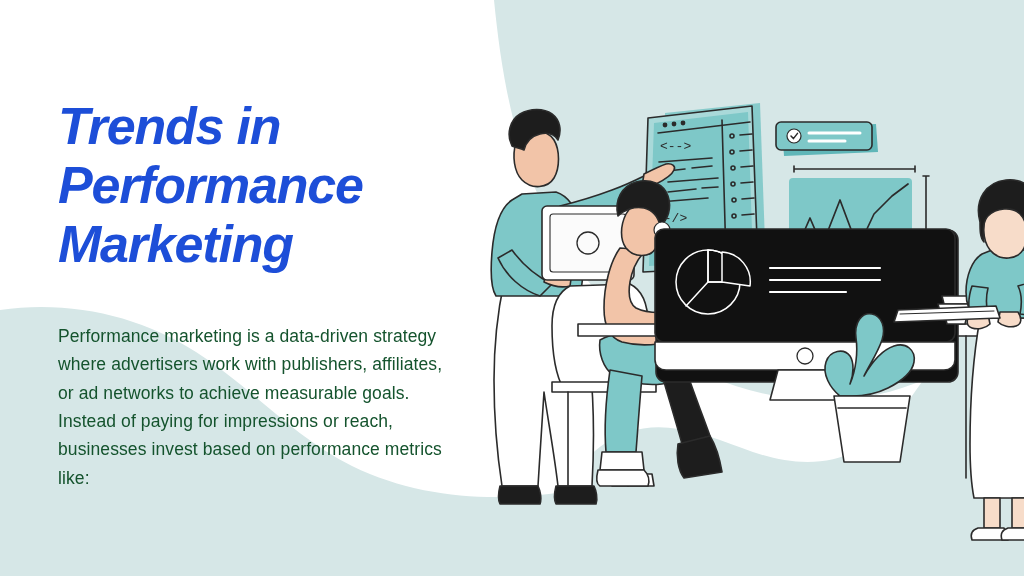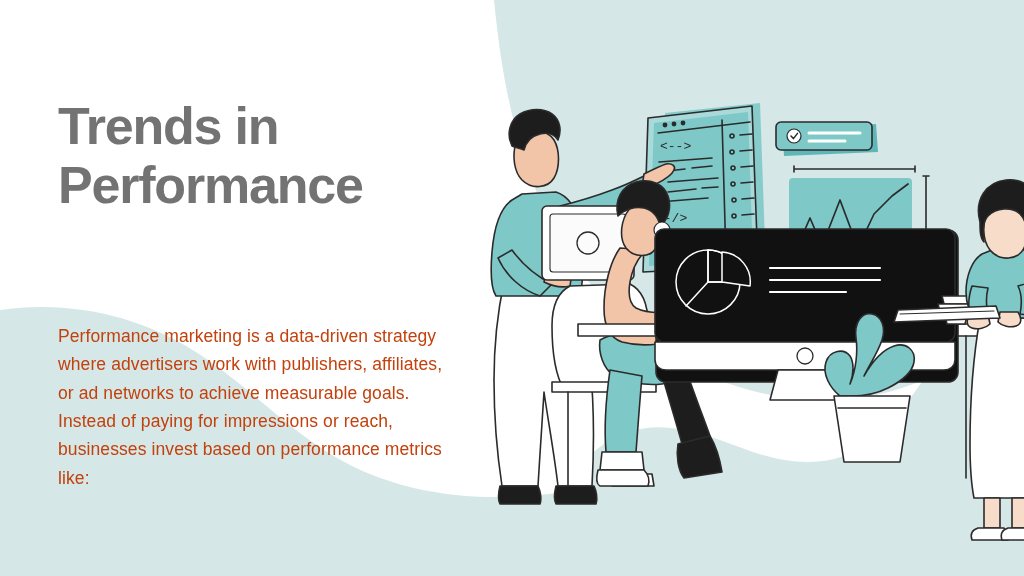--- a/index.html
+++ b/index.html
@@ -16,26 +16,27 @@
 
   
   .left-col {
     position:absolute; left:0; top:0; width:470px; height:576px;
     z-index:3;
   }
   .headline {
     position:absolute; left:58px; top:97px; width:400px;
     font-size:52px; font-weight:700; line-height:1.13;
     letter-spacing:-1.2px;
-    color:#737373;
+    color:#1d4ed8;
+    font-style:italic;
   }
   .headline span { display:block; }
   .body-copy {
     position:absolute; left:58px; top:322px; width:400px;
-    font-size:17.5px; line-height:1.62; color:#c2410c; font-weight:400;
+    font-size:17.5px; line-height:1.62; color:#14532d; font-weight:400;
     letter-spacing:0.1px;
   }
   .cta-btn {
     position:absolute; left:84px; top:538px;
     width:148px; height:38px;
     background:#7fc9cc;
     display:flex; align-items:center; justify-content:center;
     border:none; cursor:pointer;
     font-family:"Liberation Sans", sans-serif;
     font-size:15px; font-weight:700; color:#2b2b2b;
@@ -82,20 +83,21 @@
              C 410 494 470 500 528 496
              C 560 494 586 488 608 482
              L 608 576 L 0 576 Z" fill="#d6e7e7"></path>
   </svg>
 
   <div class="left-col">
 
     <h1 class="headline">
       <span>Trends in</span>
       <span>Performance</span>
+      <span>Marketing</span>
     </h1>
 
     <p class="body-copy">Performance marketing is a data-driven strategy where advertisers work with publishers, affiliates, or ad networks to achieve measurable goals. Instead of paying for impressions or reach, businesses invest based on performance metrics like:</p>
 
   </div>
 
   <svg class="illus" viewBox="0 0 564 576">
     <g fill="none" stroke="#2b2b2b" stroke-width="1.6" stroke-linecap="round" stroke-linejoin="round">
 
       <g>

